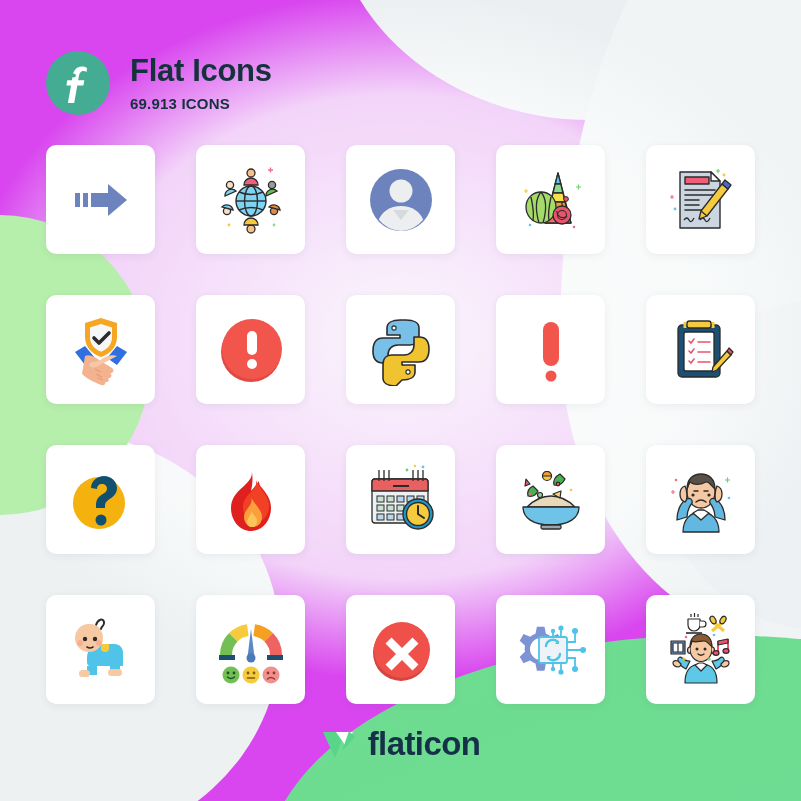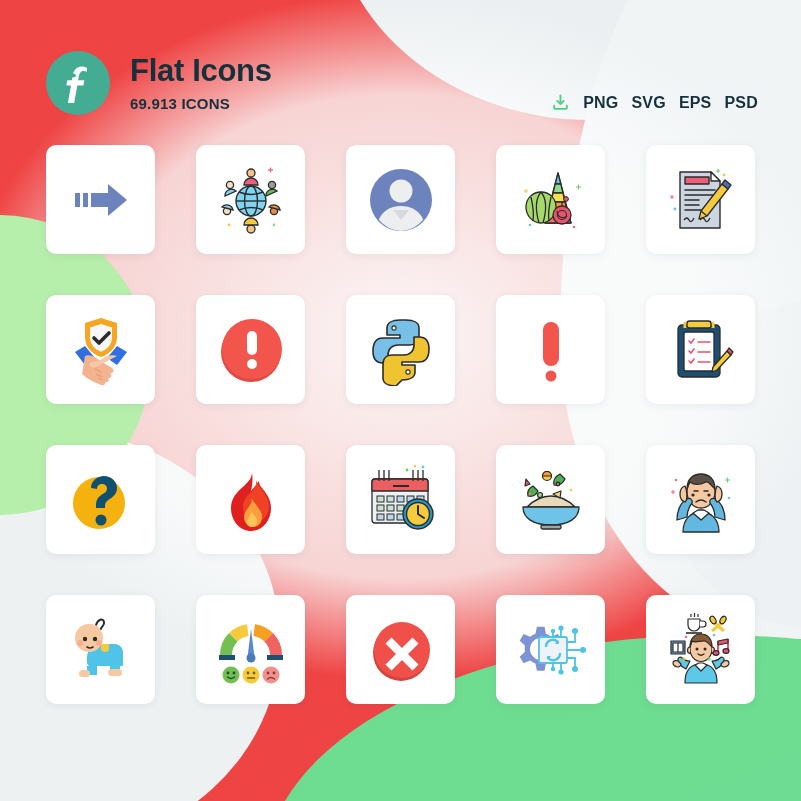--- a/index.html
+++ b/index.html
@@ -2,21 +2,21 @@
 <html><head>
 <meta charset="utf-8">
 <style>
   * { box-sizing: border-box; margin: 0; padding: 0; }
   html, body {
     width: 801px; height: 801px;
     font-family: "Liberation Sans", sans-serif;
     background: #f7f9fa;
     overflow: hidden;
   }
-  #page { position: relative; width: 801px; height: 801px; overflow: hidden; background:#ef4444; }
+  #page { position: relative; width: 801px; height: 801px; overflow: hidden; background:#d946ef; }
 
   
   .bg-layer { position:absolute; inset:0; overflow:hidden; pointer-events:none; }
   .blob-grey-top {
     position:absolute; left:330px; top:-330px; width:520px; height:450px;
     border-radius:50%; background:#eceff1;
   }
   .blob-grey-swoop {
     position:absolute; left:560px; top:-120px; width:420px; height:760px;
     border-radius:50% 50% 45% 55% / 60% 40% 60% 40%;
@@ -121,33 +121,20 @@
         <path d="M41 17c-2.8-1.6-6.4-1.9-9.3-0.4c-3.4 1.8-4.6 5.5-5.2 9.1l-0.6 3.6h-4.6l-0.9 5.2h4.6l-3.1 17.6h6.3l3.1-17.6h6.1l0.9-5.2h-6.1l0.5-3.1c0.4-2.3 1-4.6 2.8-5.6c1.6-0.9 3.6-0.5 5.1 0.4z" fill="#ffffff"></path>
         <ellipse cx="27.5" cy="24.5" rx="2.4" ry="2.1" fill="#43ac93"></ellipse>
       </svg>
     </div>
 
     <div class="title-block">
       <div class="pack-title">Flat Icons</div>
       <div class="pack-count">69.913 ICONS</div>
     </div>
 
-    <div class="formats">
-      <span class="dl-icon">
-        <svg width="19" height="19" viewBox="0 0 24 24" fill="none" stroke="#4ecf84" stroke-width="2.4" stroke-linecap="round" stroke-linejoin="round">
-          <path d="M12 3v10"></path>
-            <path d="M8 10l4 4 4-4"></path>
-          <path d="M4 16v3a1 1 0 0 0 1 1h14a1 1 0 0 0 1-1v-3"></path>
-        </svg>
-      </span>
-      <span class="fmt">PNG</span>
-      <span class="fmt">SVG</span>
-      <span class="fmt">EPS</span>
-      <span class="fmt">PSD</span>
-    </div>
   </div>
 
   <div class="grid">
 
     <div class="tile">
       <svg width="70" height="70" viewBox="0 0 70 70">
         <rect x="9" y="28" width="5" height="14" fill="#6c83bd"></rect>
         <rect x="17" y="28" width="5" height="14" fill="#6c83bd"></rect>
         <path d="M25 28h17v-9l19 16-19 16v-9H25z" fill="#6c83bd"></path>
       </svg>
@@ -568,14 +555,22 @@
         <g stroke="#f5cb3d" stroke-width="1.2">
             <path d="M20 48h4M22 46v4"></path>
           </g>
         <circle cx="24" cy="26" r="1.3" fill="#f36d8a"></circle>
         <circle cx="52" cy="24" r="1.3" fill="#63c5f0"></circle>
       </svg>
     </div>
 
   </div>
 
+  <div class="footer">
+    <svg width="36" height="33" viewBox="0 0 36 33">
+      <path d="M2 4h22L14 30 2 4z" fill="#57d68a"></path>
+      <path d="M15 4h17l-8 13z" fill="#ffffff"></path>
+      <path d="M28 3l6 6-13 14z" fill="#57d68a"></path>
+    </svg>
+    <span class="footer-word">flaticon</span>
+  </div>
 
 </div>
 
 </body></html>

